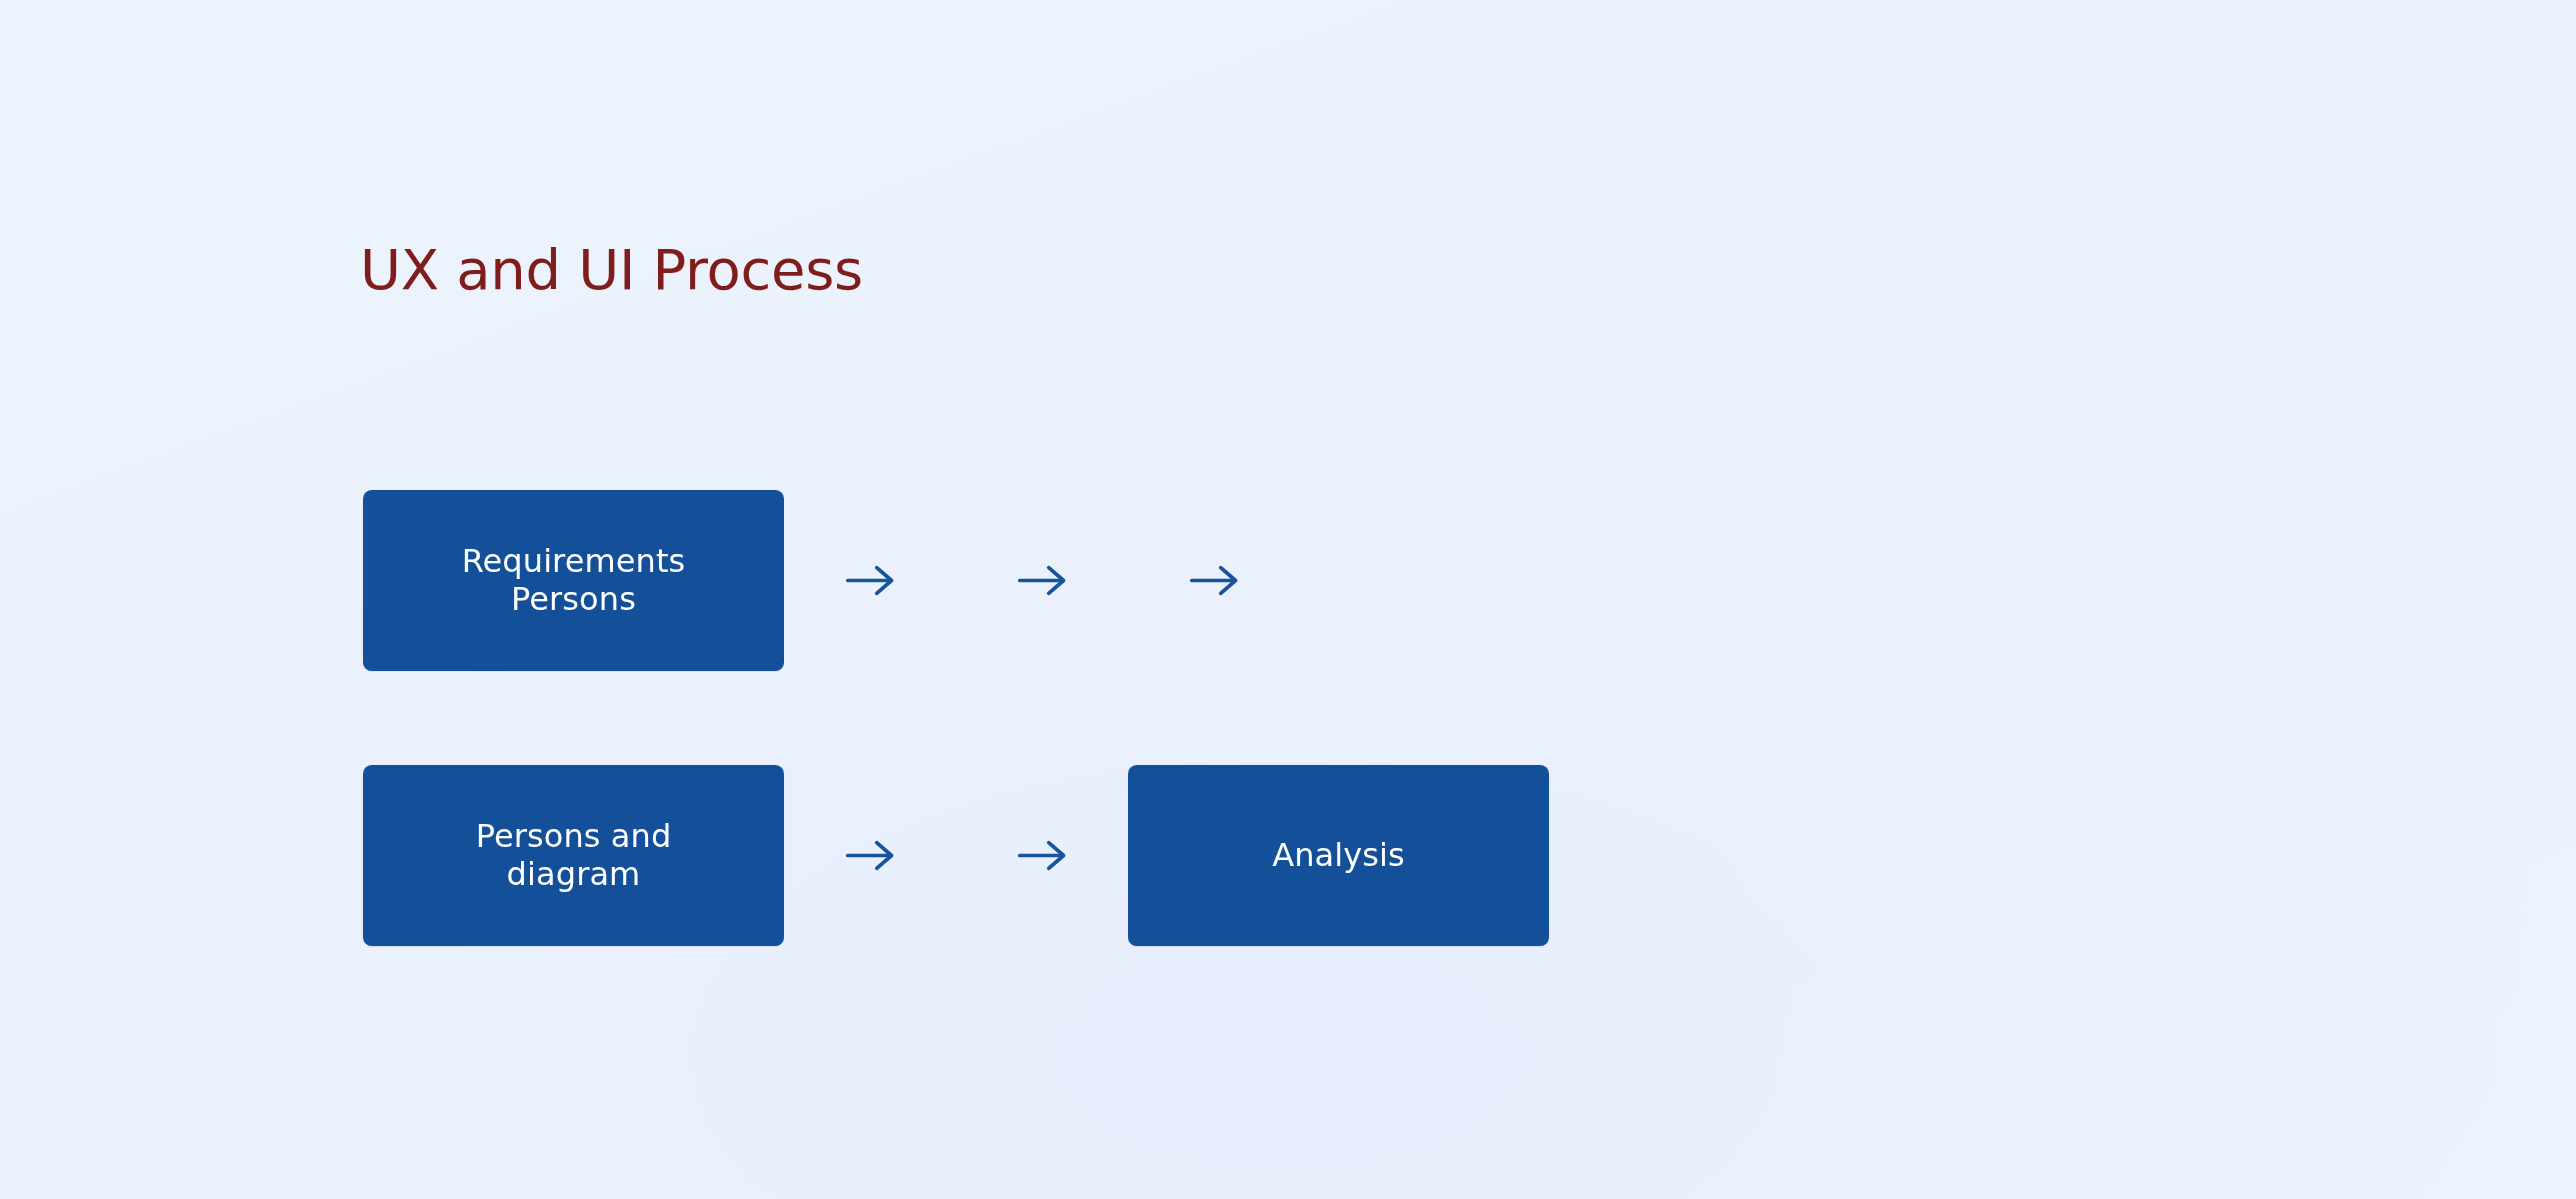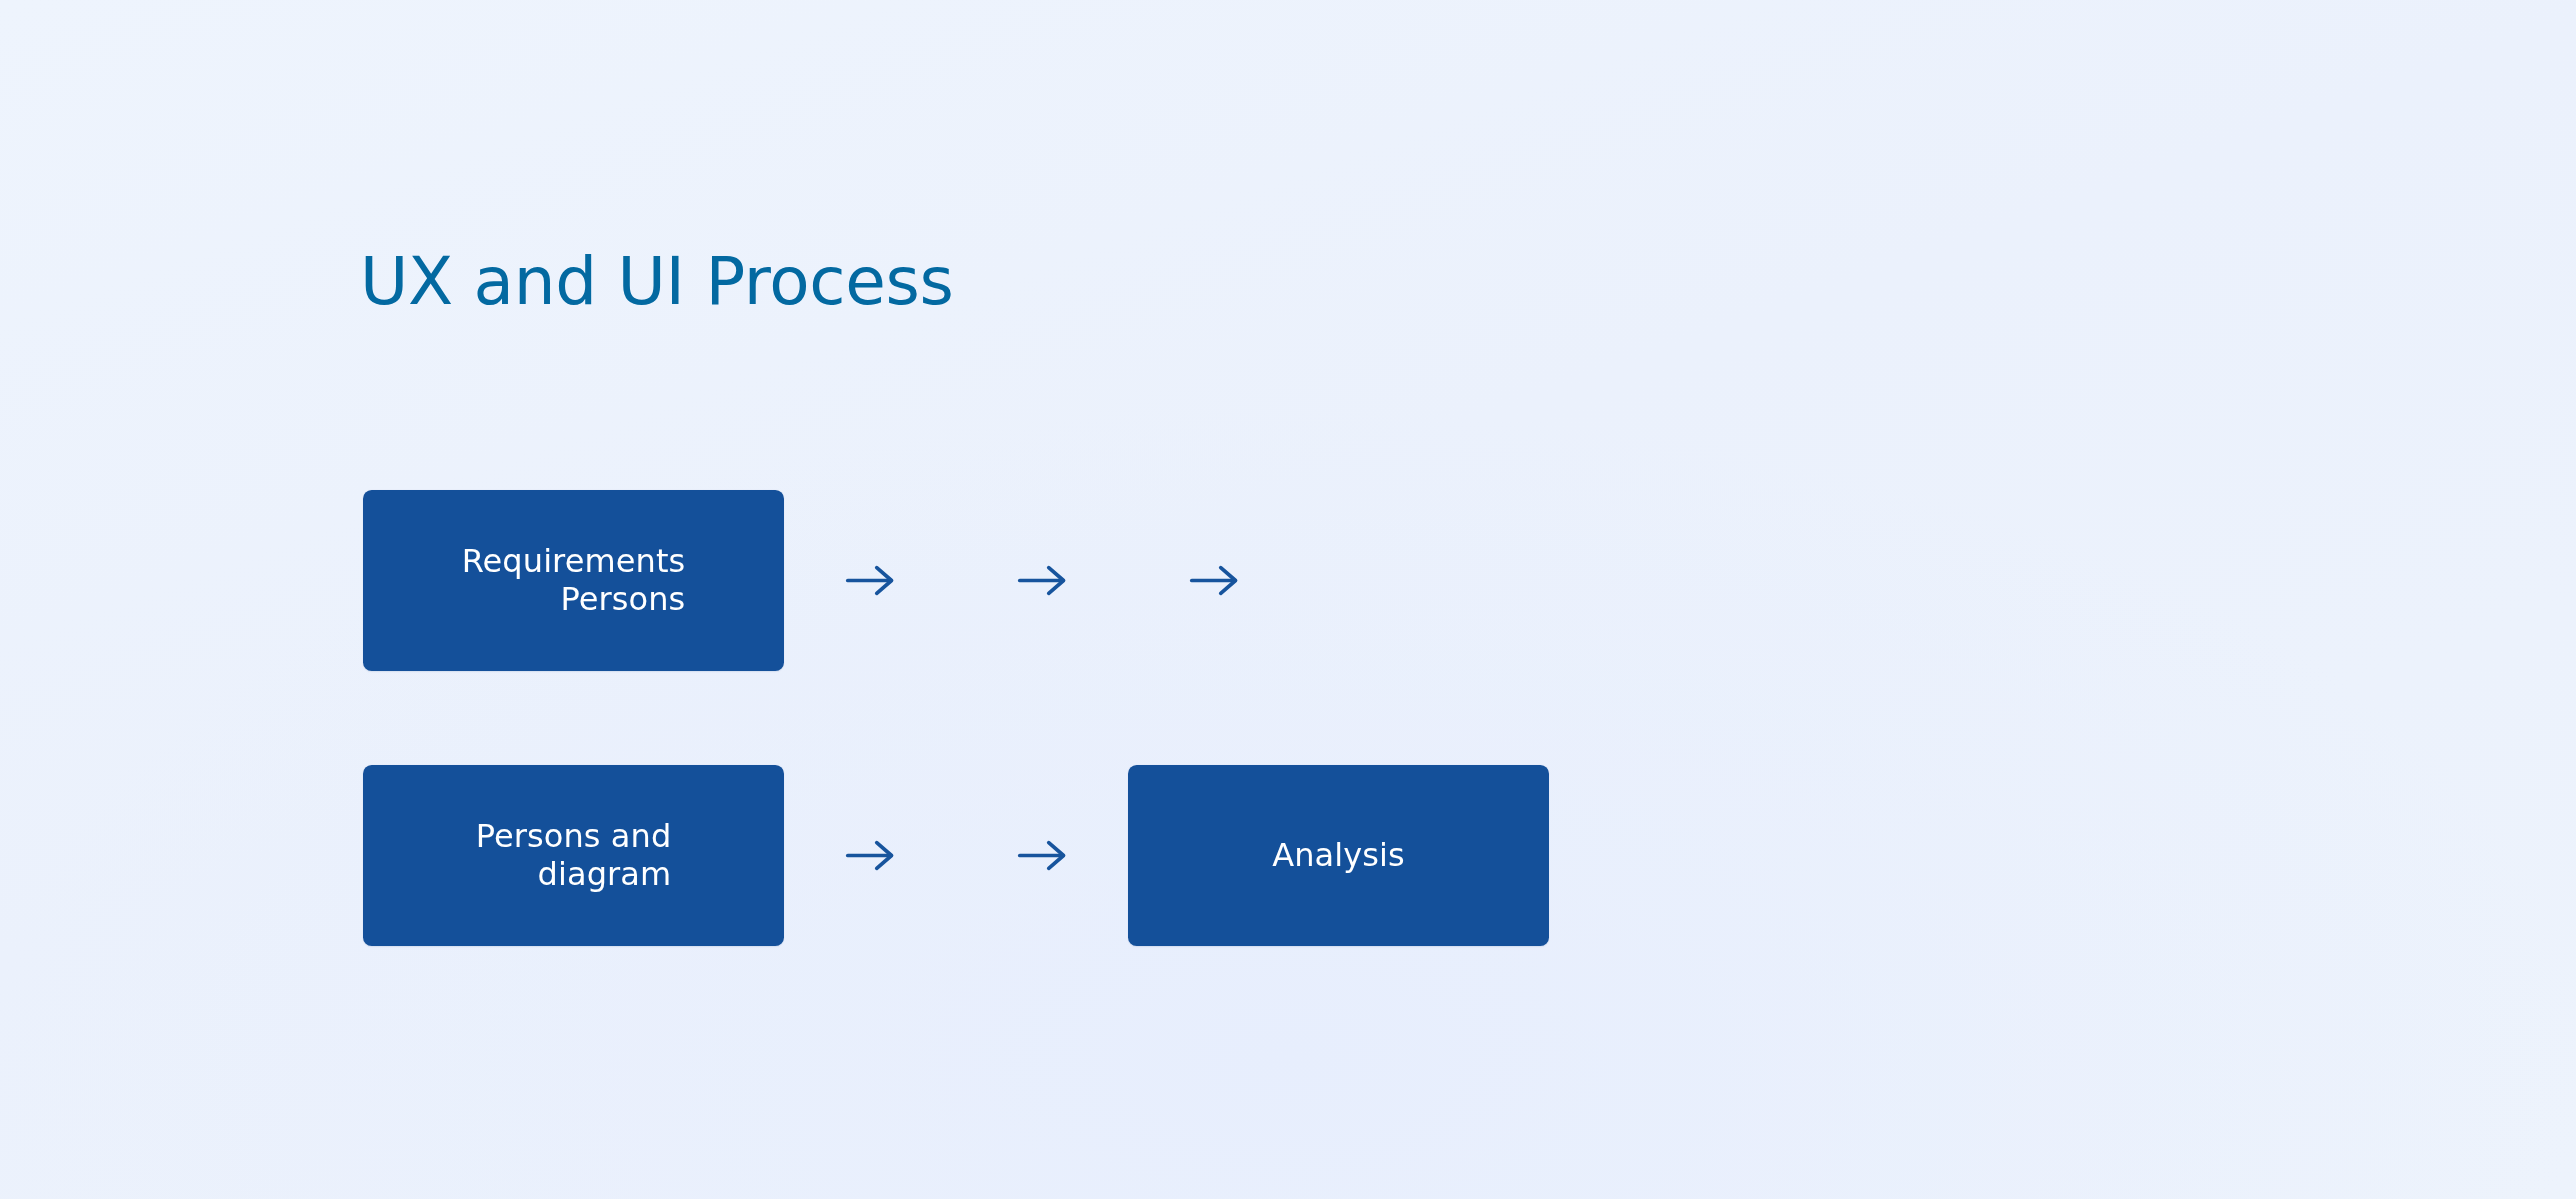--- a/index.html
+++ b/index.html
@@ -23,25 +23,25 @@
     width: 2576px;
     height: 1199px;
     box-sizing: border-box;
   }
 
   
   .page-title {
     position: absolute;
     left: 360px;
     top: 201px;
-    font-size: 66px;
+    font-size: 56px;
     line-height: 1.12;
     font-weight: 400;
     letter-spacing: -0.3px;
-    color: #0369a1;
+    color: #7f1d1d;
     white-space: nowrap;
   }
 
   
   .flow {
     position: absolute;
     left: 363px;
     top: 490px;
     width: 2053px;
   }
@@ -58,21 +58,21 @@
 
   .node {
     width: 421px;
     height: 181px;
     box-sizing: border-box;
     background: #14509a;
     border-radius: 8.7px;
     display: flex;
     align-items: center;
     justify-content: center;
-    text-align: right;
+    text-align: center;
     padding: 0 24px;
     box-shadow: 0 0.7px 1.3px rgba(20, 60, 130, 0.10);
   }
 
   .node-label {
     color: #ffffff;
     font-size: 32px;
     line-height: 1.16;
     font-weight: 400;
     letter-spacing: 0.1px;

